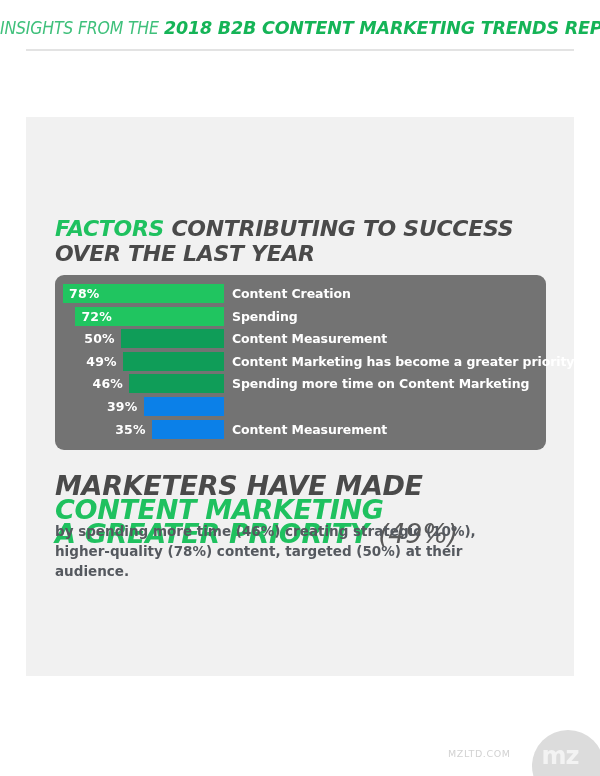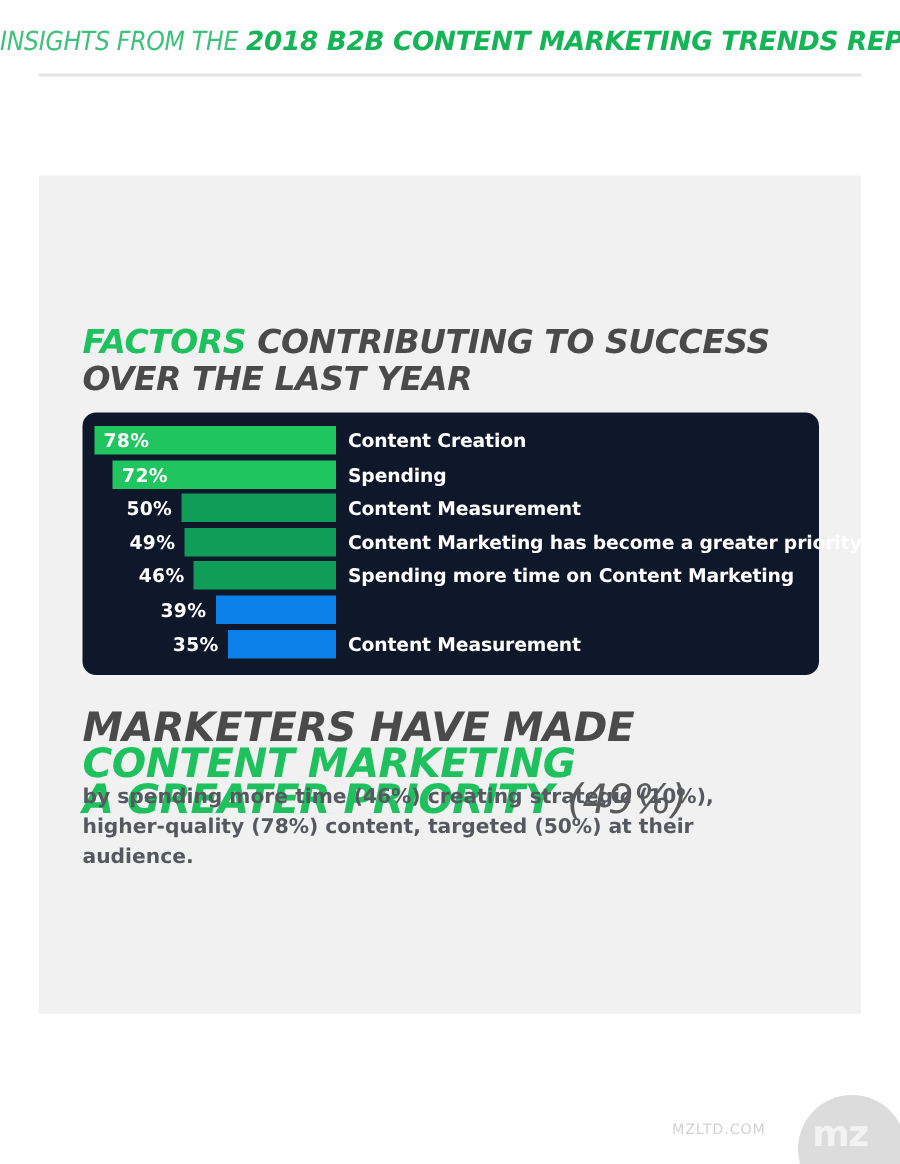--- a/index.html
+++ b/index.html
@@ -78,21 +78,21 @@
   }
   #section-title .accent { color: #1FC15F; }
 
   
   #chart-card {
     position: absolute;
     left: 55px;
     top: 275px;
     width: 491px;
     height: 175px;
-    background: #0f172a;
+    background: #737373;
     border-radius: 9px;
   }
   .bar-row {
     position: absolute;
     left: 0;
     height: 19px;
     width: 100%;
   }
   .bar-value {
     position: absolute;

